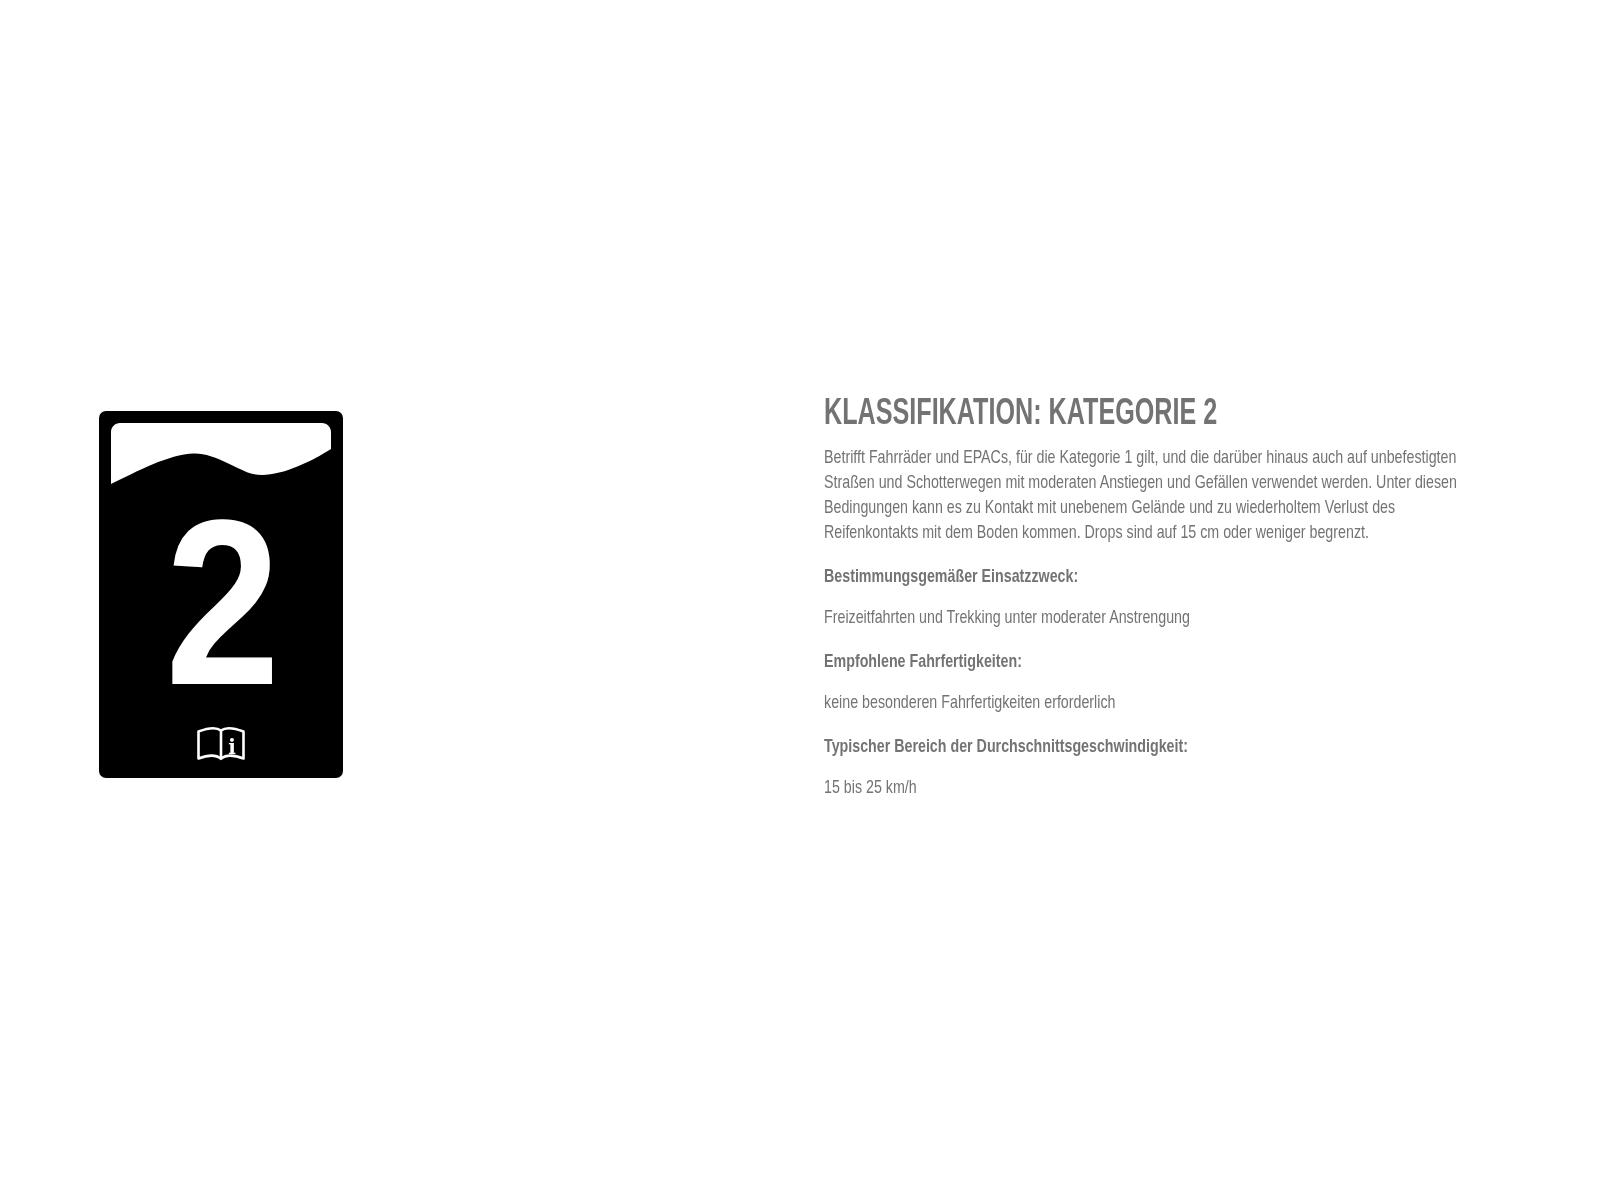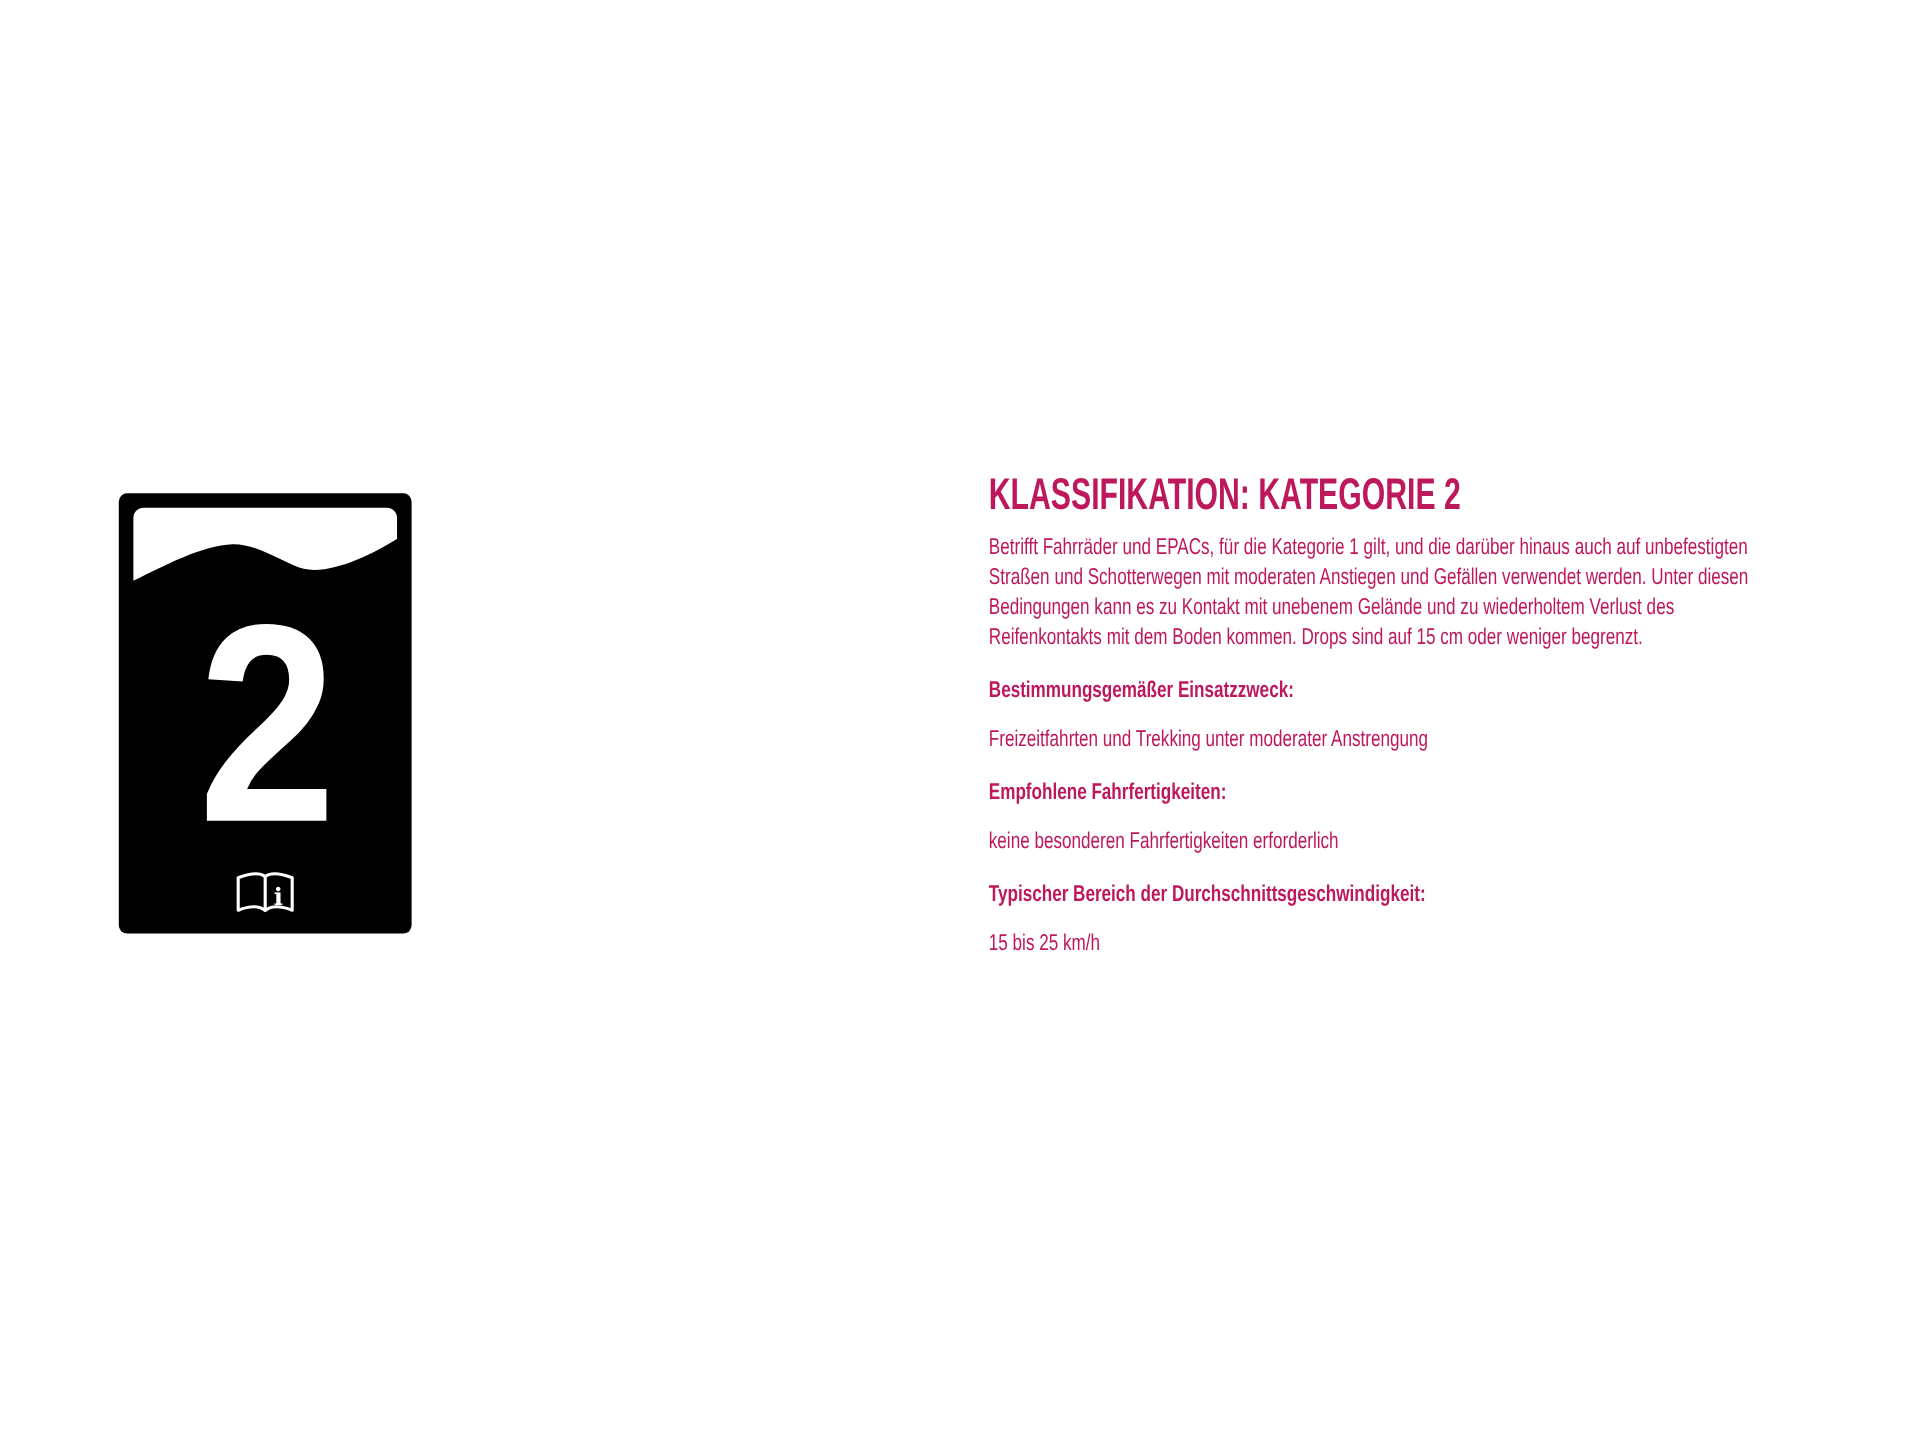--- a/index.html
+++ b/index.html
@@ -43,21 +43,21 @@
     transform: translateX(-50%);
     width: 52px; height: 40px;
     display: block;
   }
 
   
   .content {
     position: absolute;
     left: 824px; top: 389px;
     width: 660px;
-    color: #be185d;
+    color: #737373;
   }
   .content h1 {
     font-size: 37px;
     line-height: 45px;
     font-weight: bold;
     white-space: nowrap;
     transform: scaleX(0.68);
     transform-origin: left top;
     width: 147%;
   }

